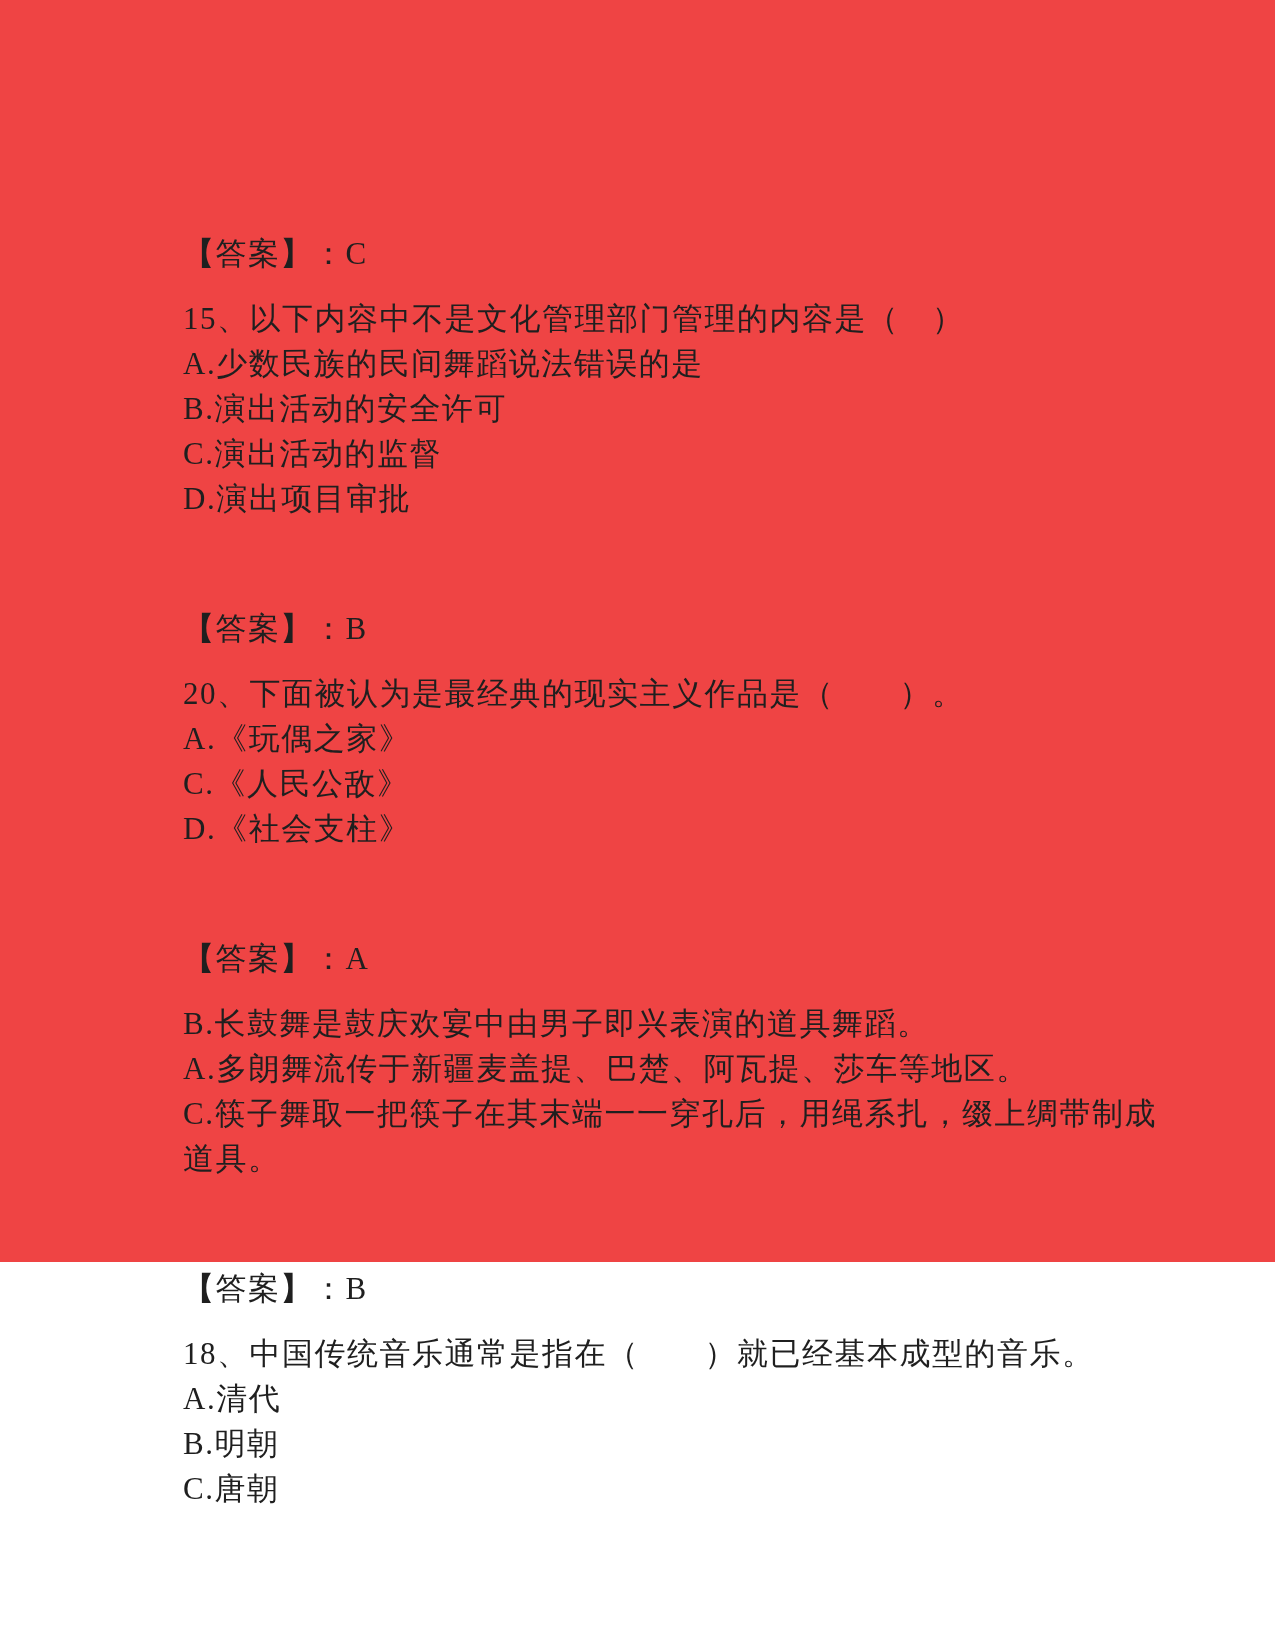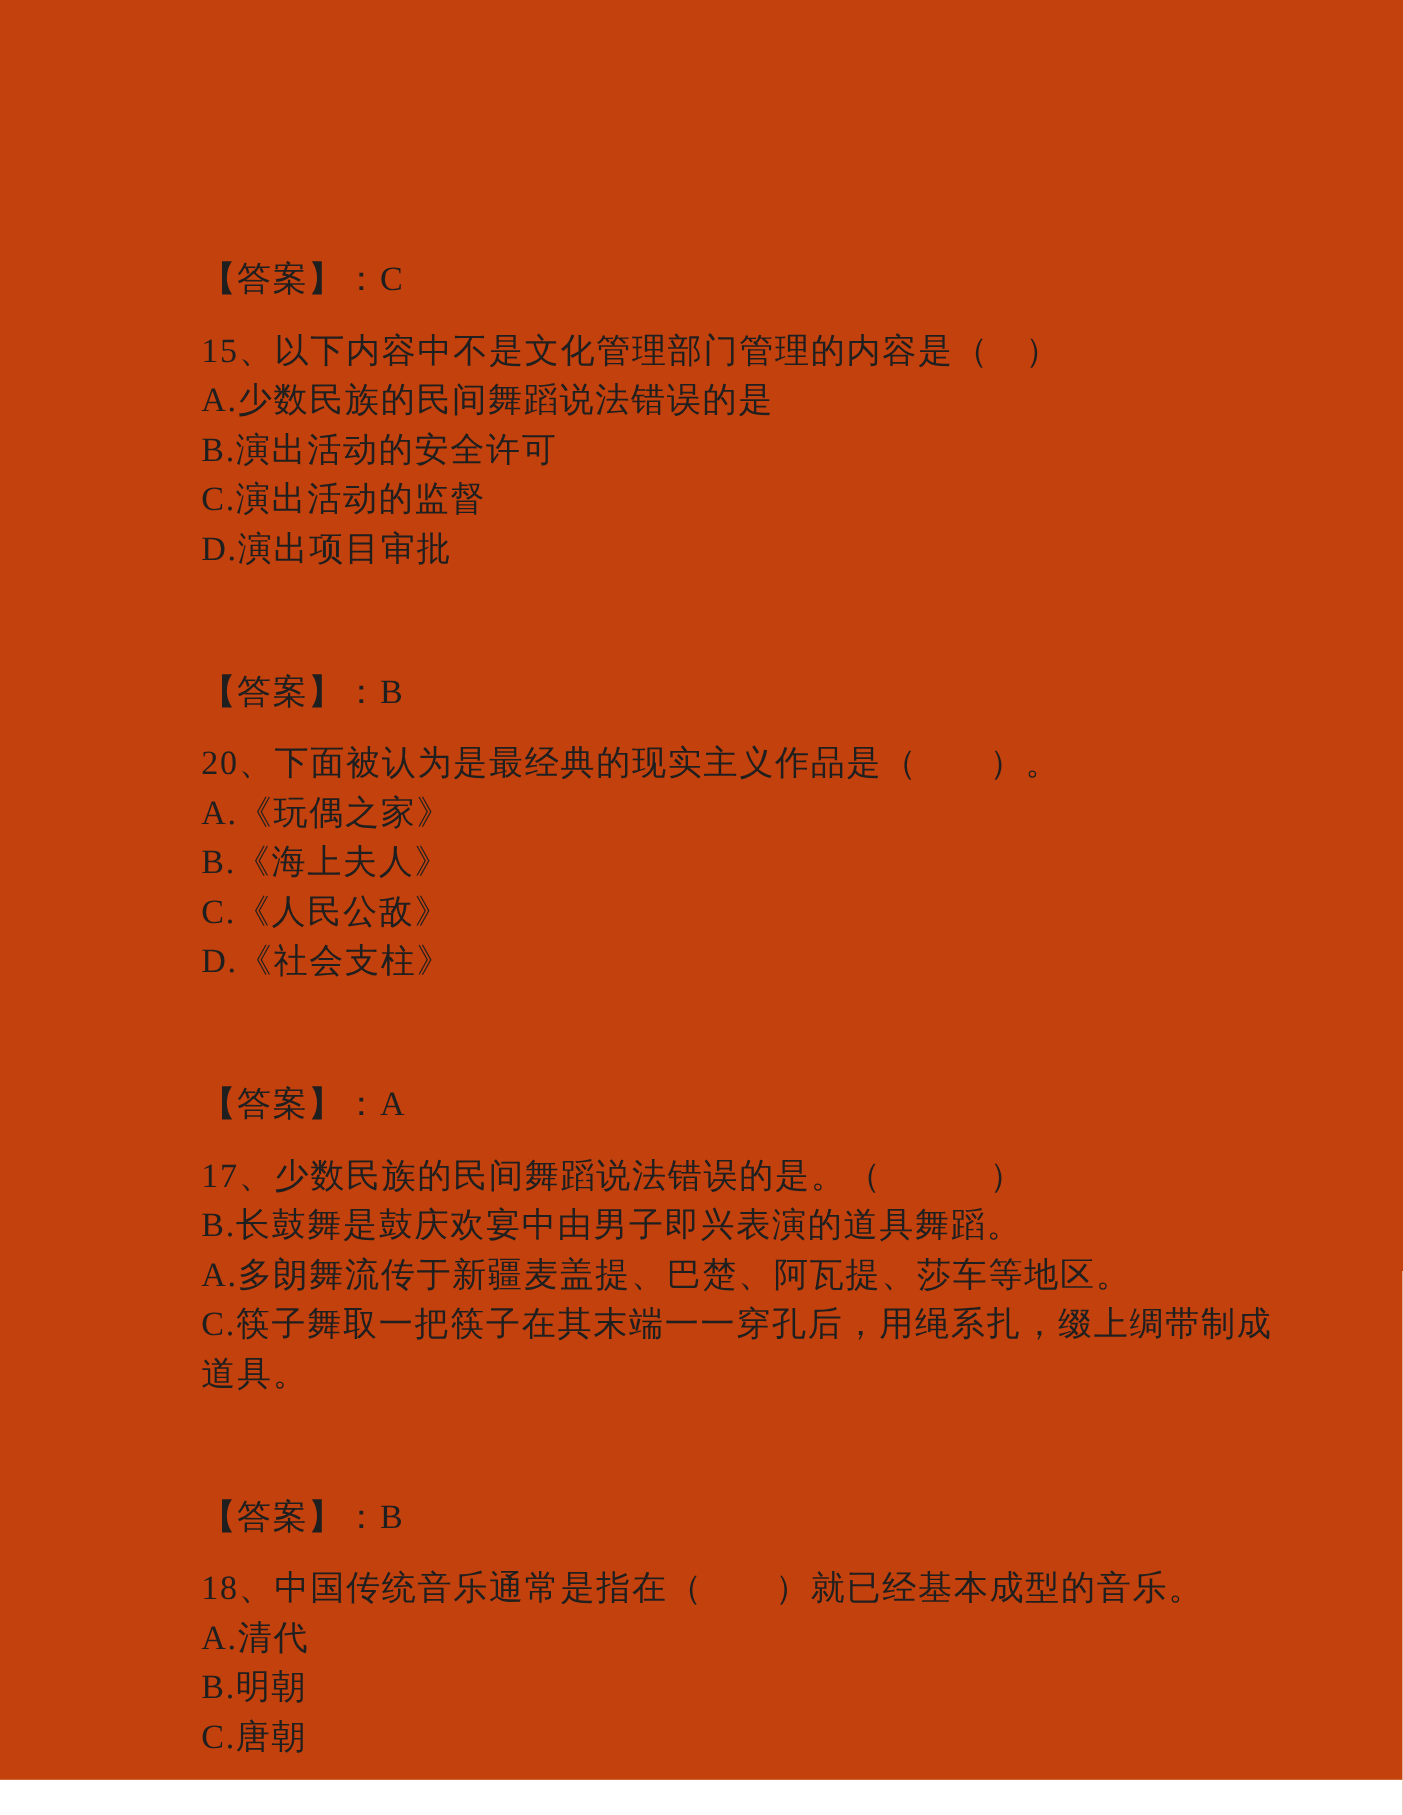--- a/index.html
+++ b/index.html
@@ -10,23 +10,23 @@
   body {
     width: 1275px;
     height: 1650px;
     overflow: hidden;
     font-family: "Liberation Serif", "DejaVu Serif", serif;
     color: #1f1f1f;
   }
   .page {
     box-sizing: border-box;
     width: 1275px;
-    height: 1618px;
+    height: 1262px;
     padding: 186px 80px 0 183px;
-    background: #c2410c;
+    background: #ef4444;
   }
   .line {
     margin: 0;
     font-size: 31px;
     line-height: 45px;
     letter-spacing: 1.5px;
     white-space: pre-line;
     max-width: 1012px;
   }
   .answer {
@@ -54,29 +54,27 @@
   <p class="line option">B.演出活动的安全许可</p>
   <p class="line option">C.演出活动的监督</p>
   <p class="line option">D.演出项目审批</p>
 
   <p class="line answer">
     <span class="bracket">【</span><span>答案</span><span class="bracket">】</span><span>：</span><span>B</span>
   </p>
 
   <p class="line stem"><span>20、</span><span>下面被认为是最经典的现实主义作品是（　　）。</span></p>
   <p class="line option">A.《玩偶之家》</p>
-  <p class="line option">B.《海上夫人》</p>
   <p class="line option">C.《人民公敌》</p>
   <p class="line option">D.《社会支柱》</p>
 
   <p class="line answer">
     <span class="bracket">【</span><span>答案</span><span class="bracket">】</span><span>：</span><span>A</span>
   </p>
 
-  <p class="line stem"><span>17、</span><span>少数民族的民间舞蹈说法错误的是。（　　　）</span></p>
   <p class="line option">B.长鼓舞是鼓庆欢宴中由男子即兴表演的道具舞蹈。</p>
   <p class="line option">A.多朗舞流传于新疆麦盖提、巴楚、阿瓦提、莎车等地区。</p>
   <p class="line option">C.筷子舞取一把筷子在其末端一一穿孔后，用绳系扎，缀上绸带制成
 道具。</p>
 
   <p class="line answer">
     <span class="bracket">【</span><span>答案</span><span class="bracket">】</span><span>：</span><span>B</span>
   </p>
 
   <p class="line stem"><span>18、</span><span>中国传统音乐通常是指在（　　）就已经基本成型的音乐。</span></p>

